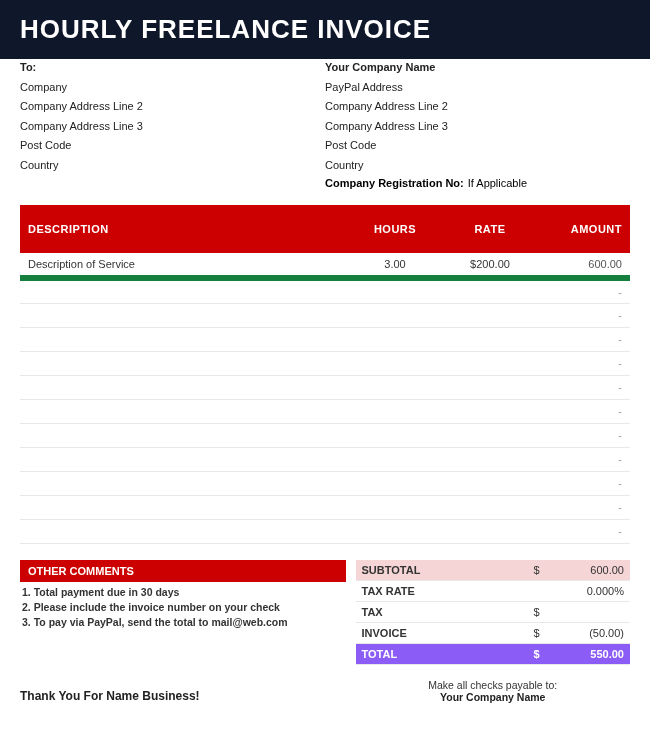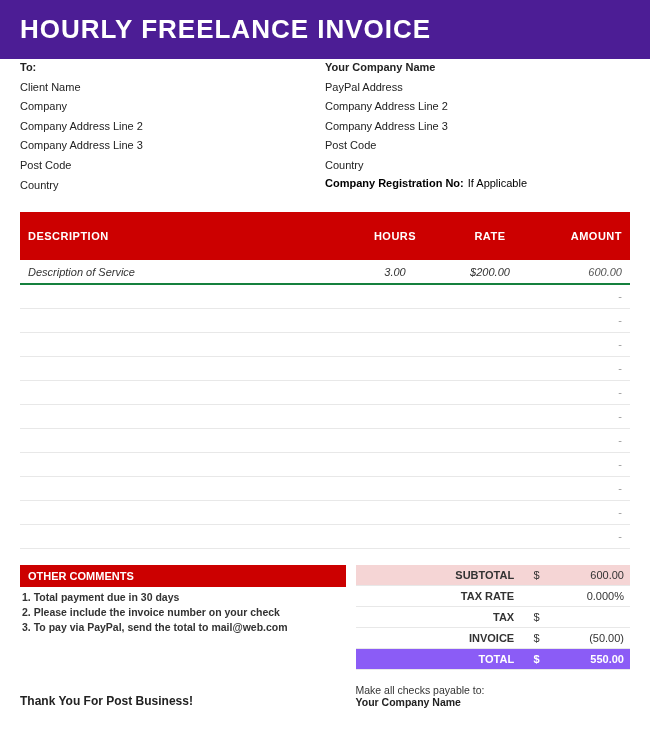--- a/index.html
+++ b/index.html
@@ -10,21 +10,21 @@
       width: 650px;
       min-height: 748px;
       padding: 0;
     }
     .invoice-wrapper {
       width: 650px;
       background: #fff;
       padding: 0;
     }
     .header {
-      background: #4c1d95;
+      background: #0f172a;
       color: #fff;
       padding: 14px 20px;
     }
     .header h1 {
       font-size: 26px;
       font-weight: bold;
       letter-spacing: 1px;
     }
     .address-section {
       display: flex;
@@ -85,21 +85,21 @@
     }
     .invoice-table tbody td {
       padding: 5px 8px;
       color: #333;
       height: 24px;
     }
     .invoice-table tbody td.hours { text-align: center; }
     .invoice-table tbody td.rate { text-align: center; }
     .invoice-table tbody td.amount { text-align: right; color: #555; }
     .invoice-table tbody td.dash { text-align: right; color: #999; }
-    .invoice-table tbody tr.data-row td { border-bottom: 2px solid #15803d; font-style: italic; }
+    .invoice-table tbody tr.data-row td { border-bottom: 6px solid #15803d; }
     .invoice-table tbody tr.empty-row td { border-bottom: 1px solid #e8e8e8; }
 
     .summary-comments-section {
       display: flex;
       padding: 0 20px;
       margin-top: 16px;
     }
     .comments-area {
       width: 55%;
       padding-right: 10px;
@@ -125,21 +125,20 @@
     .summary-table {
       width: 100%;
       border-collapse: collapse;
     }
     .summary-table tr td {
       padding: 4px 6px;
       font-size: 11px;
       border-bottom: 1px solid #e8e8e8;
     }
     .summary-table tr td.sum-label {
-      text-align: right;
       font-weight: bold;
       color: #333;
       width: 60%;
     }
     .summary-table tr td.sum-symbol {
       text-align: center;
       color: #333;
       width: 12%;
     }
     .summary-table tr td.sum-value {
@@ -164,21 +163,21 @@
     .footer-left {
       width: 55%;
     }
     .footer-left .thank-you {
       font-weight: bold;
       font-size: 12px;
       color: #222;
     }
     .footer-right {
       width: 45%;
-      text-align: left;
+      text-align: center;
     }
     .footer-right p {
       font-size: 10.5px;
       color: #333;
     }
     .footer-right .payable-name {
       font-weight: bold;
       color: #222;
     }
   </style>
@@ -187,21 +186,20 @@
 
 <div class="invoice-wrapper">
 
   <div class="header">
     <h1>HOURLY FREELANCE INVOICE</h1>
   </div>
 
   <div class="address-section">
     <div class="address-left">
       <p class="label-to">To:</p>
-      <p>Client Name</p>
       <p>Company</p>
       <p>Company Address Line 2</p>
       <p>Company Address Line 3</p>
       <p>Post Code</p>
       <p>Country</p>
     </div>
     <div class="address-right">
       <p class="company-name">Your Company Name</p>
       <p>PayPal Address</p>
       <p>Company Address Line 2</p>
@@ -337,21 +335,21 @@
             <td class="sum-symbol">$</td>
             <td class="sum-value">550.00</td>
           </tr>
         </tbody>
       </table>
     </div>
   </div>
 
   <div class="footer-section">
     <div class="footer-left">
-      <p class="thank-you">Thank You For Post Business!</p>
+      <p class="thank-you">Thank You For Name Business!</p>
     </div>
     <div class="footer-right">
       <p>Make all checks payable to:</p>
       <p class="payable-name">Your Company Name</p>
     </div>
   </div>
 
 </div>
 
 </body></html>

